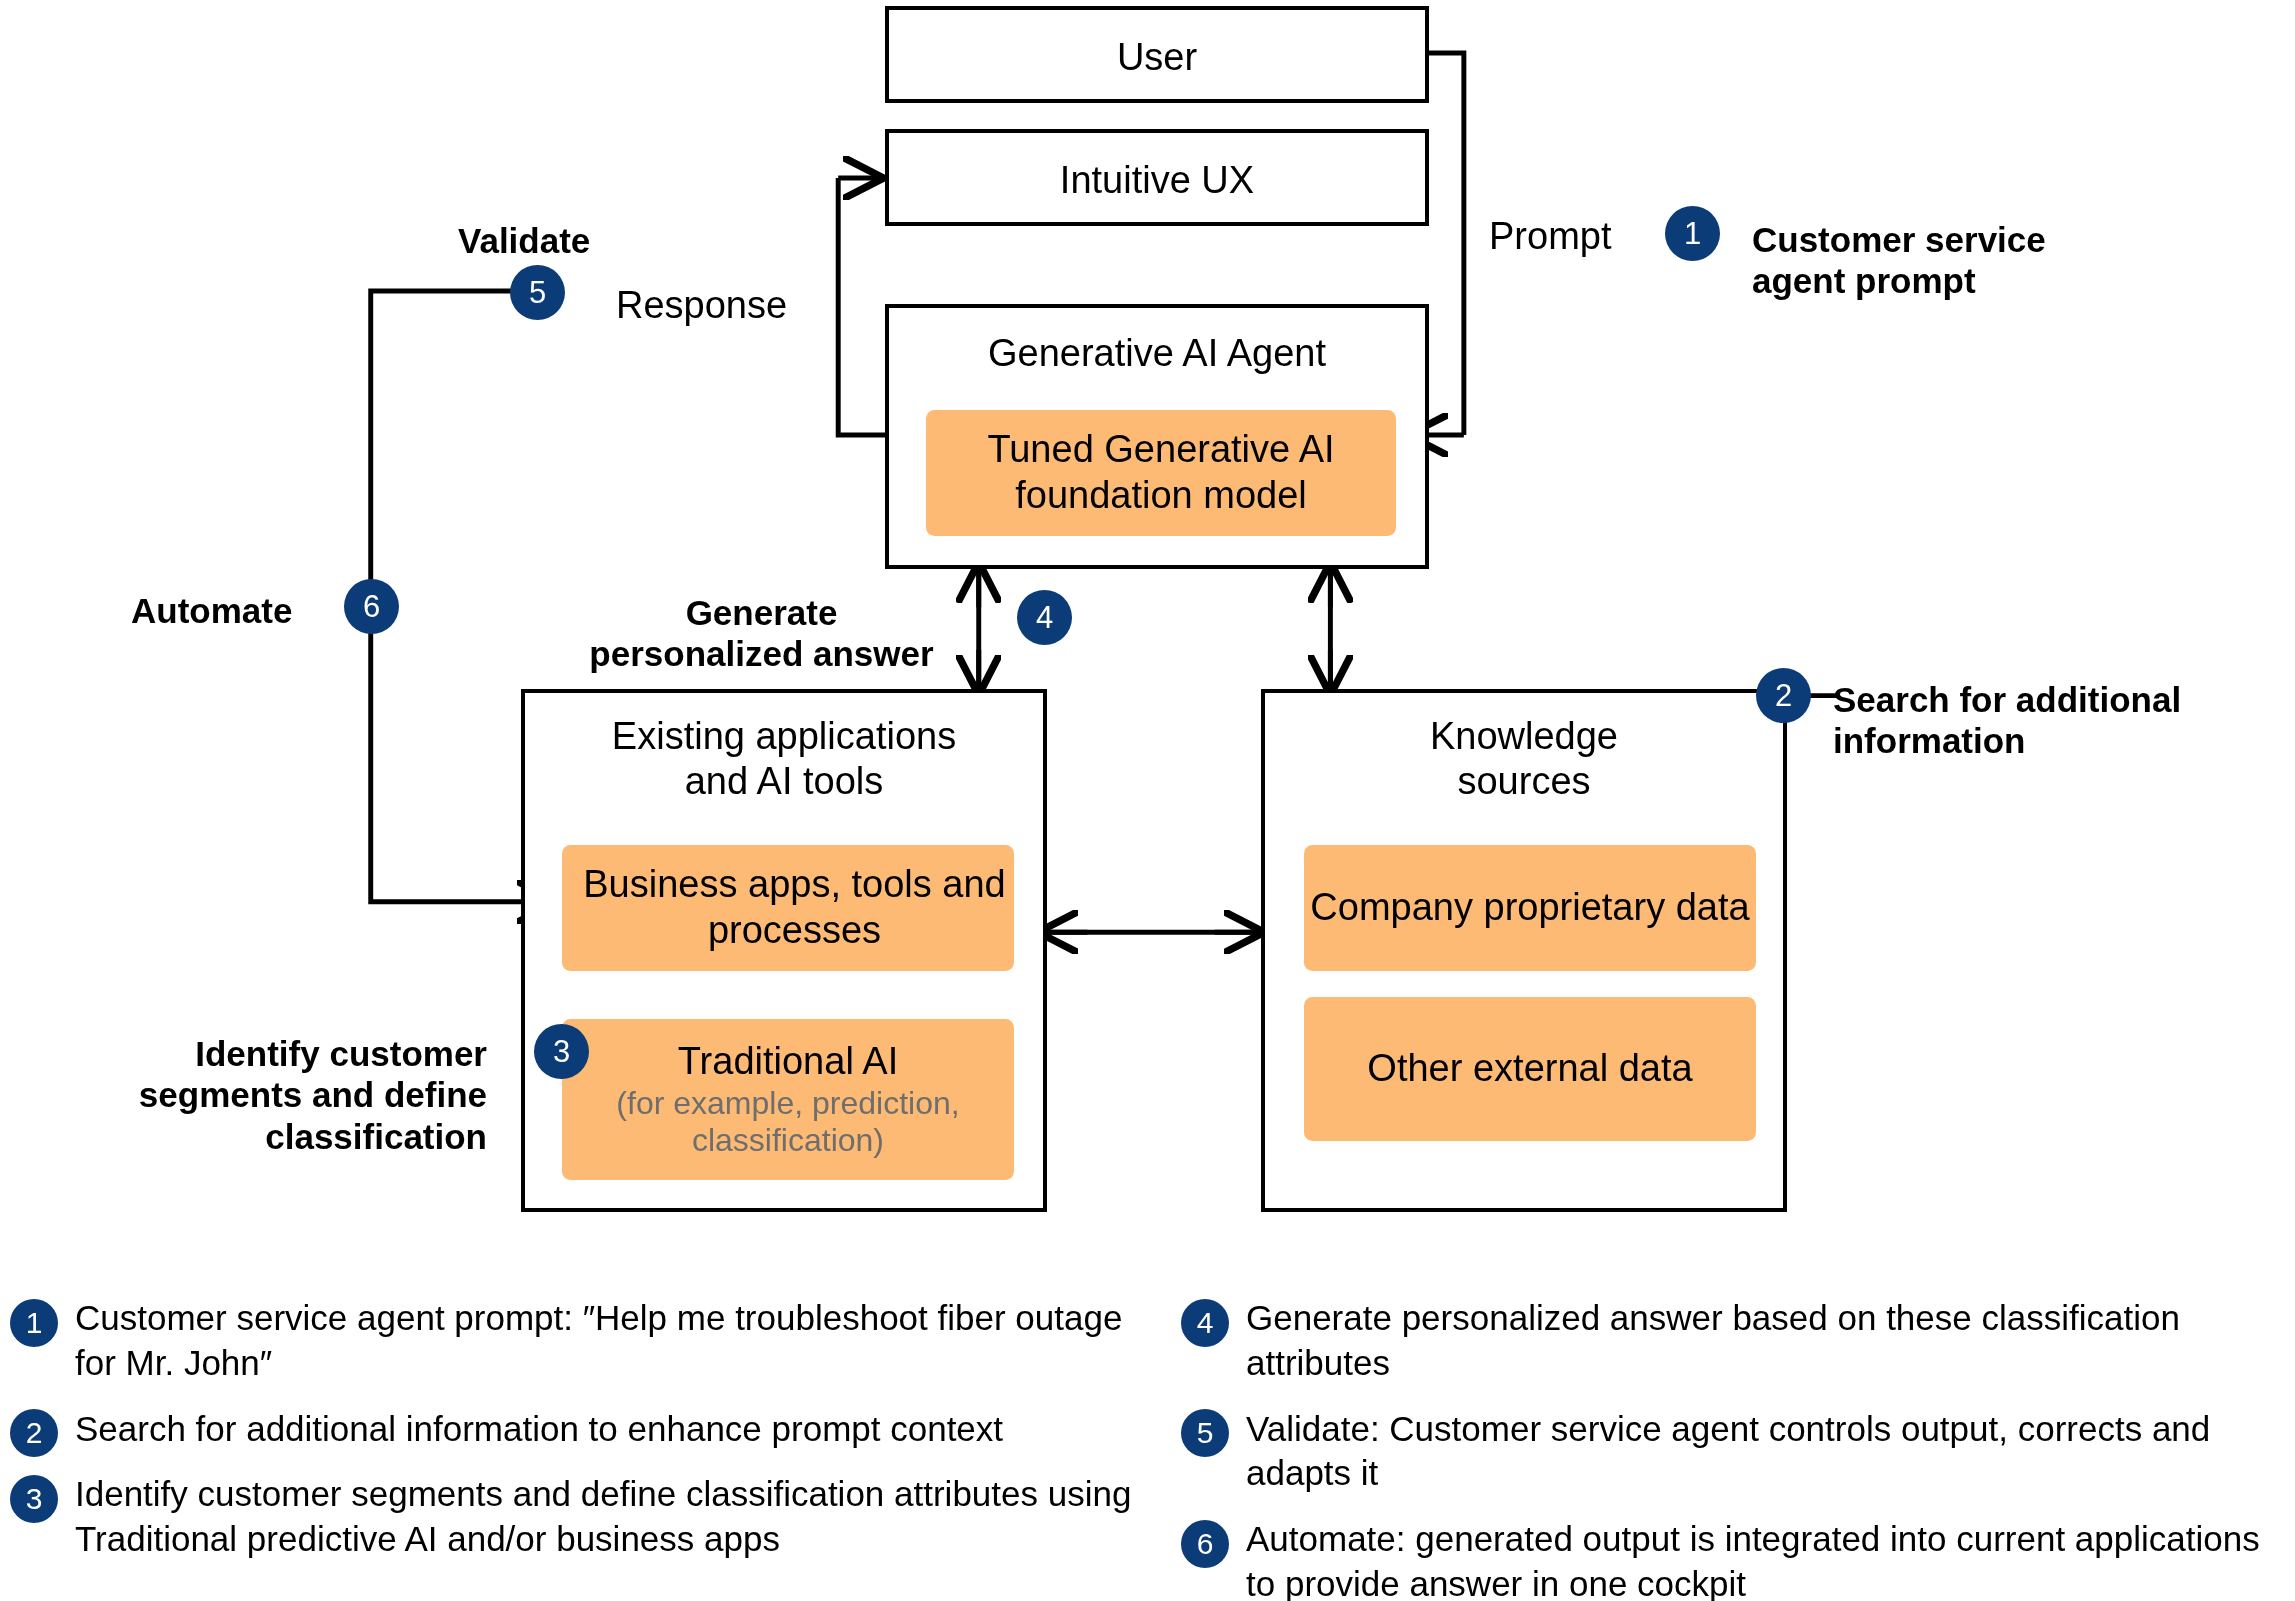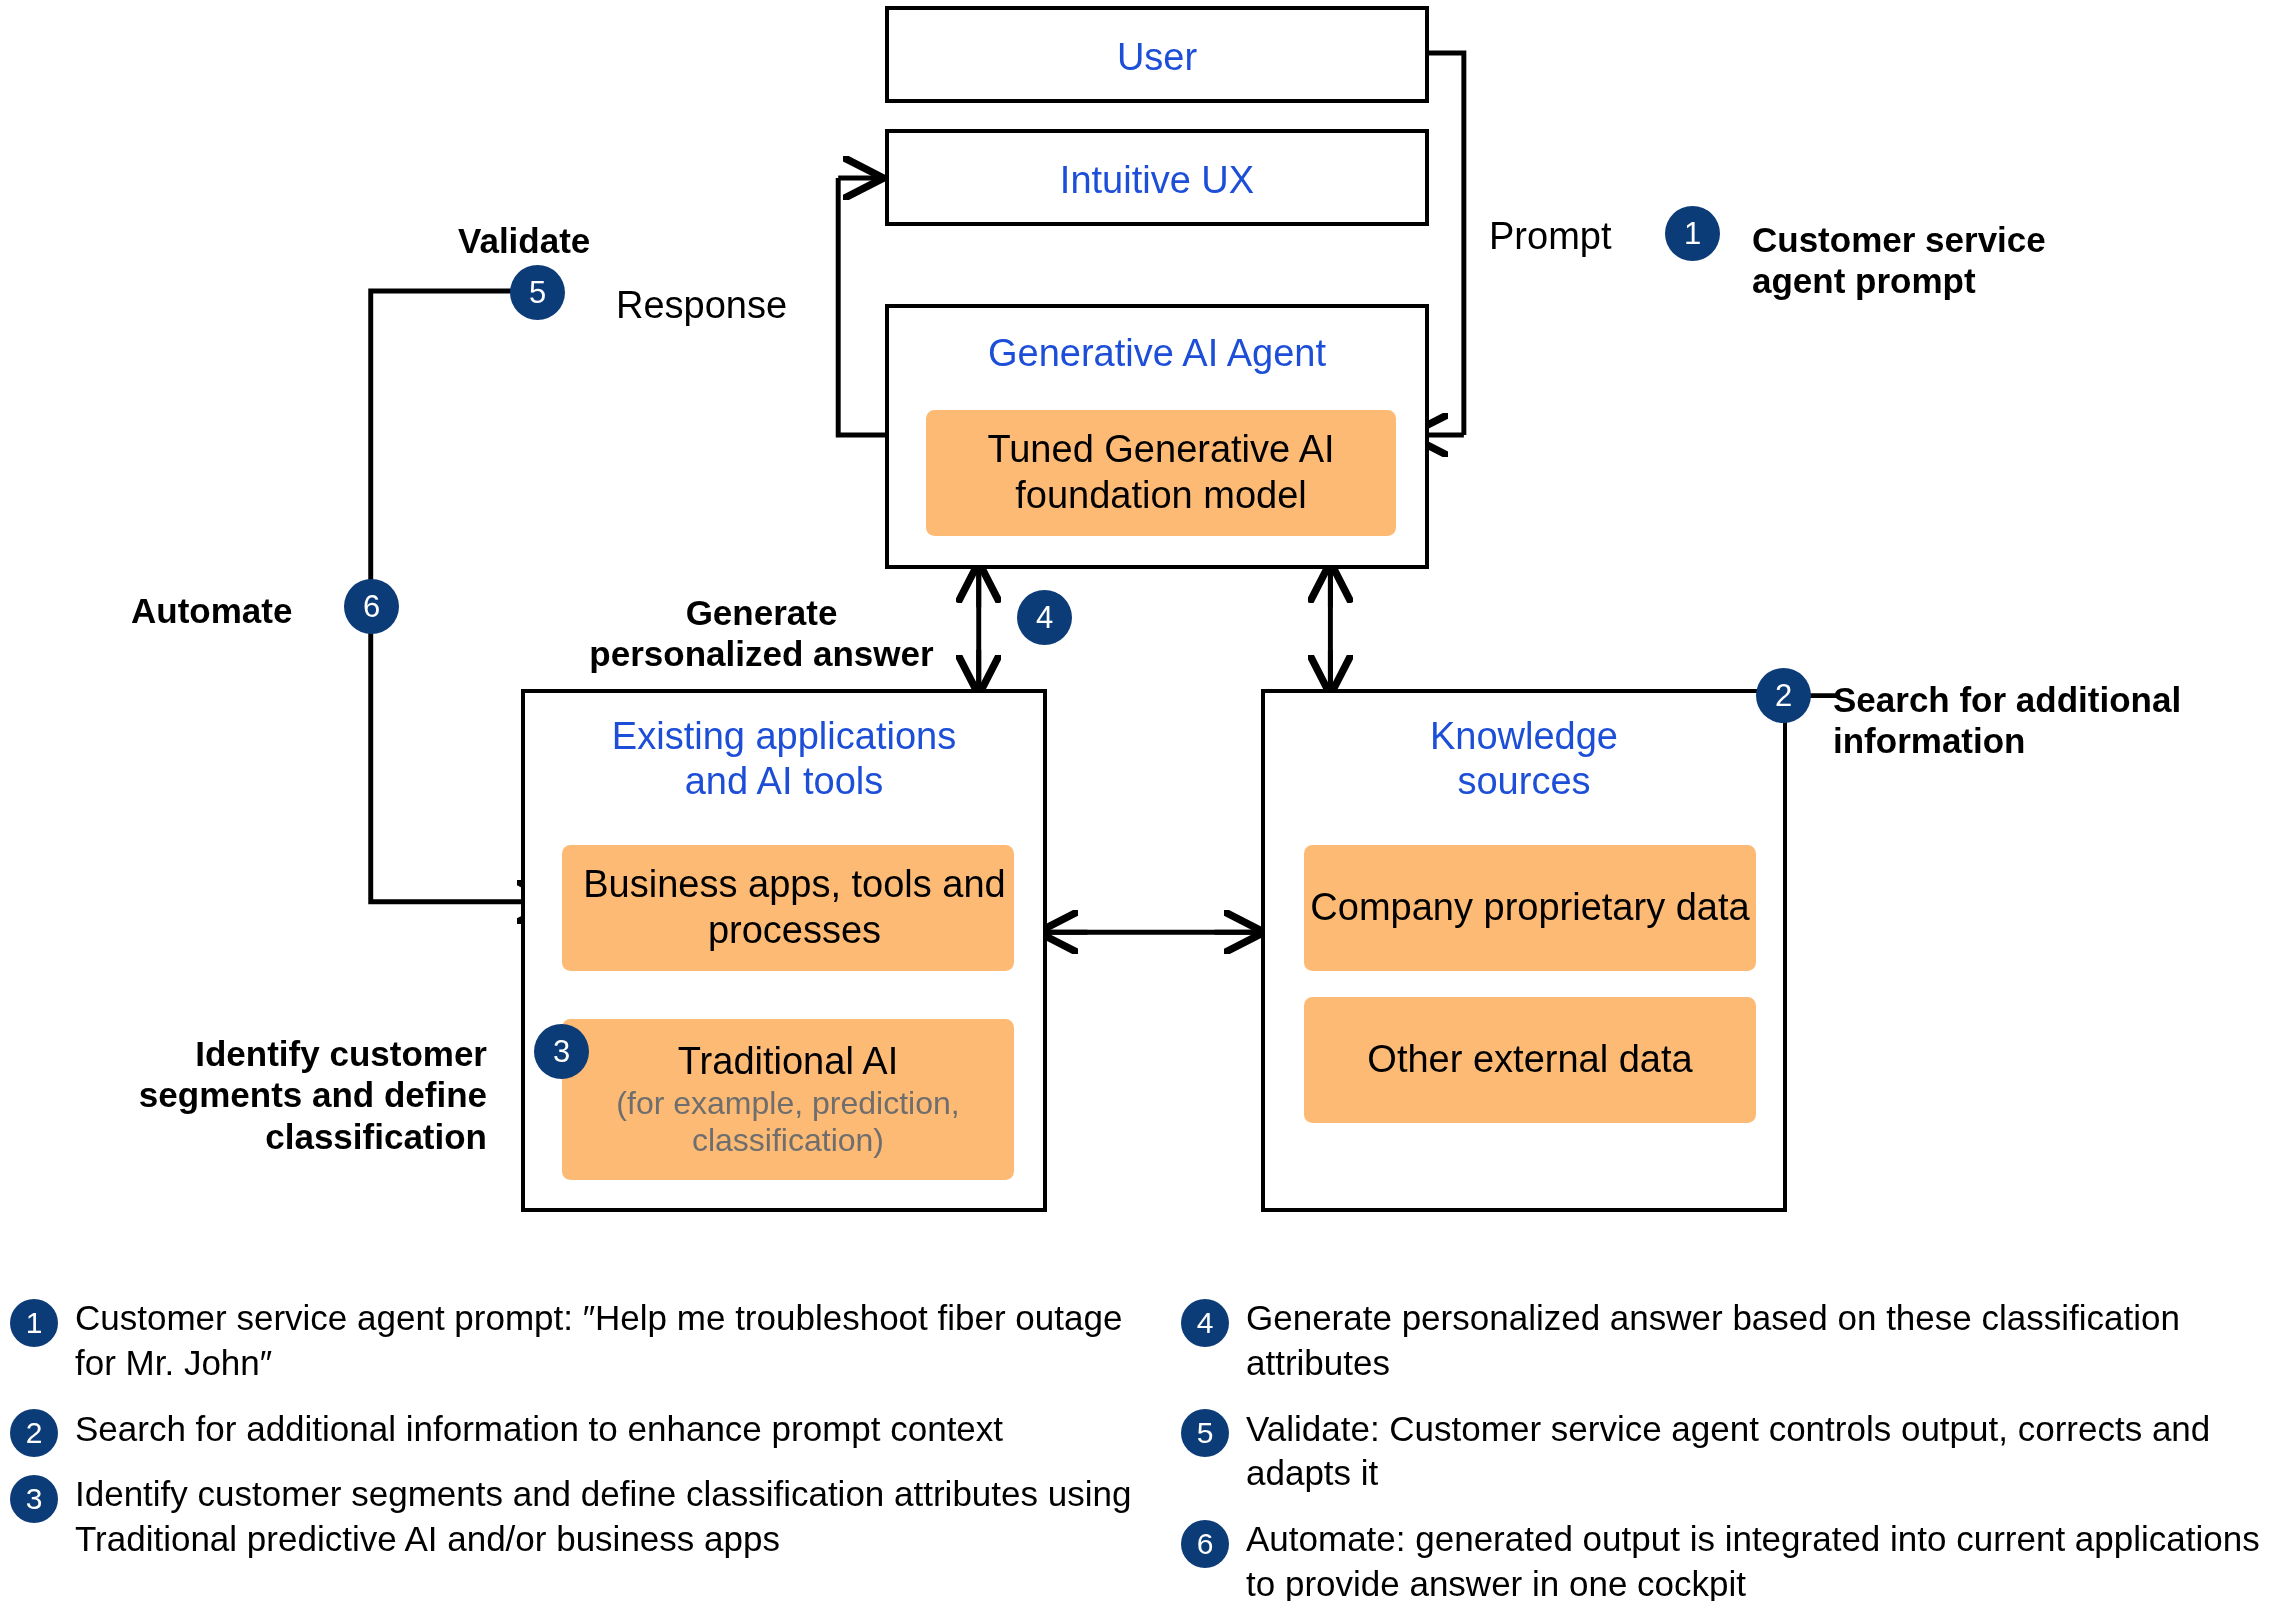--- a/index.html
+++ b/index.html
@@ -4,21 +4,21 @@
 <style>
   html,body{margin:0;padding:0;background:#ffffff;}
   body{width:2295px;height:1601px;position:relative;
        font-family:"Liberation Sans","DejaVu Sans",sans-serif;
        -webkit-font-smoothing:antialiased;}
   .canvas{position:absolute;left:0;top:0;width:2295px;height:1601px;}
   svg.wires{position:absolute;left:0;top:0;width:2295px;height:1601px;overflow:visible;}
 
   
   .box{position:absolute;box-sizing:border-box;border:4.2px solid #000;background:#fff;}
-  .box-title{position:absolute;left:0;right:0;text-align:center;color:#1d4ed8;
+  .box-title{position:absolute;left:0;right:0;text-align:center;color:#000000;
              font-size:38px;line-height:1.18;white-space:pre-line;}
   .chip{position:absolute;box-sizing:border-box;background:#fdba74;border-radius:8.5px;
         display:flex;flex-direction:column;align-items:center;justify-content:center;
         color:#000;font-size:38px;line-height:1.2;text-align:center;}
   .chip .sub{color:#6e6e6e;font-size:32px;line-height:1.18;}
 
   
   .badge{position:absolute;border-radius:50%;background:#0c3c78;color:#fff;
          display:flex;align-items:center;justify-content:center;
          font-size:31px;line-height:1;font-weight:400;}
@@ -104,21 +104,21 @@
       <span class="sub" style="white-space:pre-line;">(for example, prediction,
 classification)</span>
     </div>
   </div>
 
   <div class="box" style="left:1261px;top:689px;width:526px;height:523px;">
     <div class="box-title" style="top:21px;">Knowledge
 sources</div>
     <div class="chip" style="left:39px;top:152px;width:452px;height:126px;">Company
 proprietary data</div>
-    <div class="chip" style="left:39px;top:304px;width:452px;height:126px;">Other
+    <div class="chip" style="left:39px;top:304px;width:452px;height:144px;">Other
 external data</div>
   </div>
 
   <div class="lbl" style="left:1489px;top:214px;text-align:center;">Prompt</div>
 
   <div class="lbl" style="left:616px;top:283px;">Response</div>
 
   <div class="lbl-blue" style="left:458px;top:220px;">Validate</div>
 
   <div class="lbl-blue" style="left:131px;top:590px;">Automate</div>

